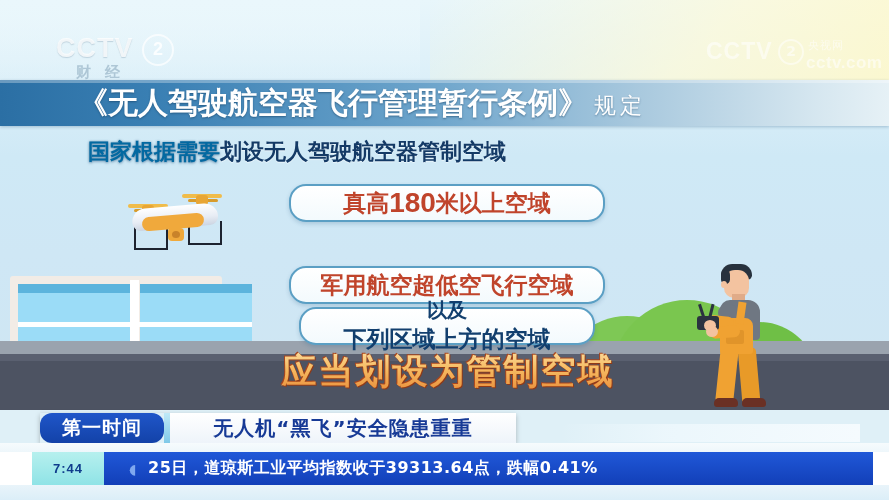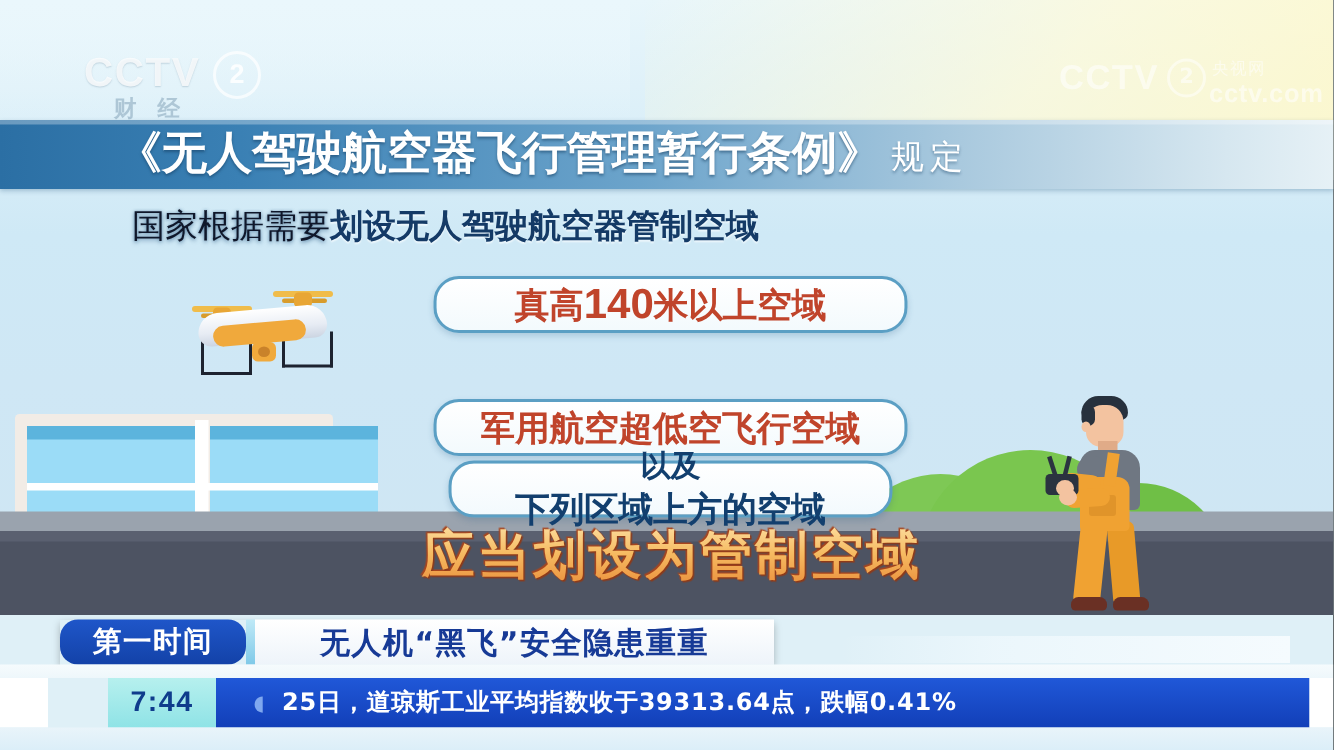--- a/index.html
+++ b/index.html
@@ -146,21 +146,21 @@
     font-size:22px;color:#ffffff;letter-spacing:4px;margin-left:6px;
     text-shadow:0 1px 2px rgba(20,60,95,.45);
   }
 
   
   #subtitle{
     position:absolute;left:88px;top:136px;height:32px;line-height:32px;
     white-space:nowrap;user-select:none;
   }
   #subtitle .s-white{
-    font-size:22px;font-weight:normal;color:#0f172a;
+    font-size:22px;font-weight:bold;color:#0369a1;
     text-shadow:0 1px 3px rgba(50,95,135,.55),0 0 2px rgba(50,95,135,.5);
   }
   #subtitle .s-dark{
     font-size:22px;font-weight:bold;color:#143a66;
     text-shadow:0 1px 1px rgba(255,255,255,.6);
   }
 
   
   .pill{
     position:absolute;height:34px;border-radius:17px;
@@ -225,23 +225,22 @@
 
   
   #ticker{
     position:absolute;left:0;top:452px;width:889px;height:33px;
     display:flex;align-items:stretch;
   }
   #tk-pad-l{width:32px;background:#ffffff;}
   #tk-time{
     width:72px;display:flex;align-items:center;justify-content:center;
     background:linear-gradient(180deg,#b6f0ee 0%,#8fe3e6 100%);
-    color:#0f3c8c;font-size:19px;font-weight:bold;letter-spacing:1px;
+    color:#0f3c8c;font-size:13px;font-weight:bold;letter-spacing:1px;
     font-family:"Liberation Sans",sans-serif;
-    margin-left:40px;
   }
   #tk-body{
     flex:1;display:flex;align-items:center;
     background:linear-gradient(180deg,#2058d8 0%,#123fb8 100%);
     color:#ffffff;font-size:16px;font-weight:bold;padding-left:14px;
     letter-spacing:.5px;overflow:hidden;white-space:nowrap;
   }
   #tk-sep{
     display:inline-block;width:30px;text-align:center;color:#7fa8ef;font-size:14px;
   }
@@ -341,21 +340,21 @@
   <div id="title-text">
     <span class="t-main">《无人驾驶航空器飞行管理暂行条例》</span><span class="t-suffix">规定</span>
   </div>
 
   <div id="subtitle">
     <span class="s-white">国家根据需要</span><span class="s-dark">划设无人驾驶航空器管制空域</span>
   </div>
 
   <div class="pill" id="pill1">
     <span class="p-red">真高</span>
-      <span class="p-red-big">140</span>
+      <span class="p-red-big">180</span>
       <span class="p-red">米以上空域</span>
   </div>
 
 
   <div class="pill" id="pill3">
     <span class="p-red">军用航空超低空飞行空域</span>
   </div>
 
   <div class="pill" id="pill4">
     <span class="p-blue-sm">以及</span>

